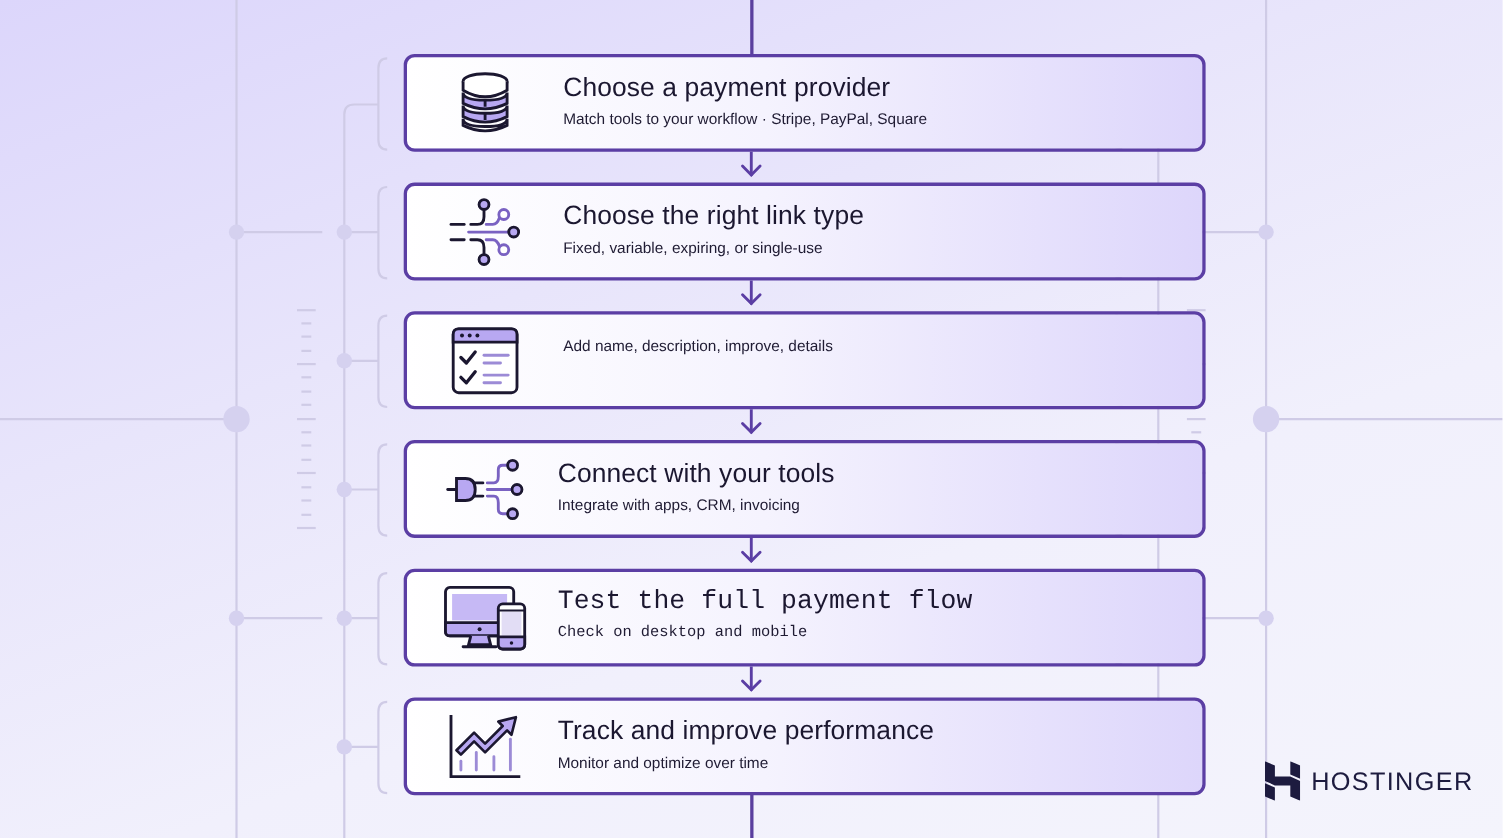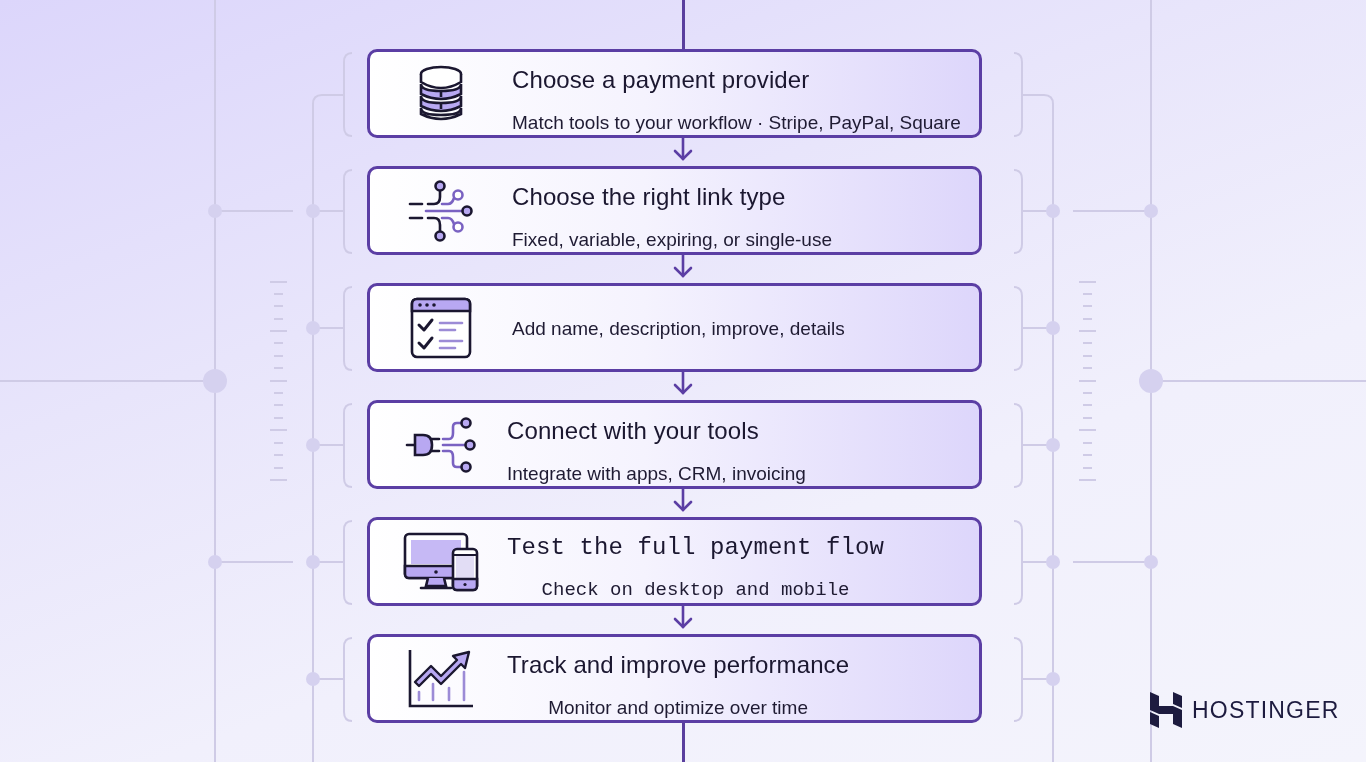--- a/index.html
+++ b/index.html
@@ -7,21 +7,21 @@
   body {
     position: relative;
     font-family: "Liberation Sans", "DejaVu Sans", sans-serif;
     background: linear-gradient(160deg, #dcd6fb 0%, #e8e5fb 35%, #f1f0fc 65%, #f4f4fc 100%);
   }
   .bg-svg { position: absolute; left: 0; top: 0; width: 1366px; height: 762px; }
   .spine { position: absolute; left: 682px; width: 3px; background: #5a3f9e; }
   .step {
     position: absolute;
     left: 367px;
-    width: 615px;
+    width: 729px;
     height: 89px;
     border: 3px solid #5b3ea4;
     border-radius: 10px;
     background: linear-gradient(90deg, #ffffff 0%, #f5f3fe 45%, #ddd6fb 100%);
     display: flex;
     align-items: center;
   }
   .step .icon {
     position: absolute;
     left: 30px;
@@ -34,25 +34,24 @@
   }
   .step .text { position: absolute; top: 14px; }
   .step .title {
     font-size: 24px;
     font-weight: 500;
     color: #1b1730;
     letter-spacing: 0.1px;
     white-space: nowrap;
   }
   .step .subtitle {
-    margin-top: 18px;
-    font-size: 19px;
+    margin-top: 6px;
+    font-size: 14px;
     color: #1f1b33;
     white-space: nowrap;
-    text-align: center;
   }
   .arrow {
     position: absolute;
     left: 672px;
     width: 22px;
     height: 26px;
   }
   .logo {
     position: absolute;
     left: 1150px;

